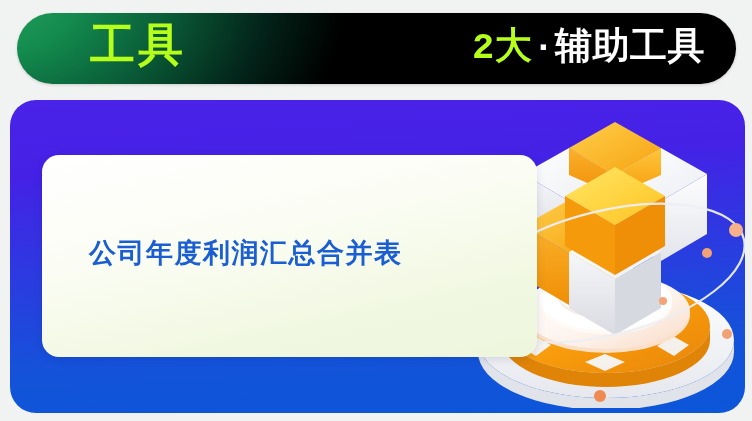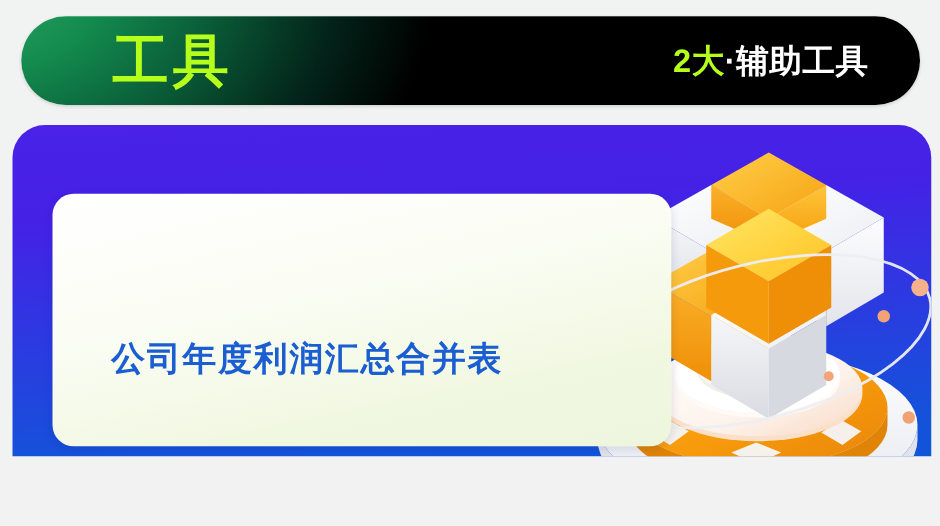--- a/index.html
+++ b/index.html
@@ -10,23 +10,24 @@
   body {
     width: 752px;
     height: 421px;
     overflow: hidden;
     font-family: "Liberation Sans", "DejaVu Sans", sans-serif;
   }
 
   #slide {
     position: relative;
     width: 752px;
-    height: 365px;
+    height: 421px;
     background: #f1f2f2;
     overflow: hidden;
+    font-family: Liberation Mono, monospace;
   }
 
   
   .header-pill {
     position: absolute;
     left: 17px;
     top: 13px;
     width: 719px;
     height: 71px;
     border-radius: 36px;
@@ -45,24 +46,24 @@
     font-size: 45px;
     font-weight: bold;
     letter-spacing: 3px;
     color: #b6ff1a;
     line-height: 1;
     white-space: nowrap;
   }
 
   .header-right {
     position: absolute;
-    right: 41px;
+    right: 31px;
     top: 50%;
     transform: translateY(-52%);
-    font-size: 26px;
+    font-size: 37px;
     font-weight: bold;
     line-height: 1;
     white-space: nowrap;
     letter-spacing: 0.5px;
   }
   .header-right .accent { color: #b6ff1a; }
   .header-right .plain  { color: #ffffff; }
 
   
   .blue-card {
@@ -96,21 +97,20 @@
     border-radius: 17px;
     background: linear-gradient(168deg, #ffffff 0%, #fbfdf4 38%, #f1f8e2 74%, #edf6dd 100%);
     box-shadow: 0 2px 8px rgba(10,30,110,0.13);
   }
 
   .lines {
     position: absolute;
     left: 47px;
     top: 50%;
     transform: translateY(-50%);
-    margin-top: 32px;
   }
   .line {
     font-size: 27px;
     font-weight: bold;
     color: #1a5ed2;
     line-height: 1.46;
     letter-spacing: 1.5px;
     white-space: nowrap;
   }
 </style>

